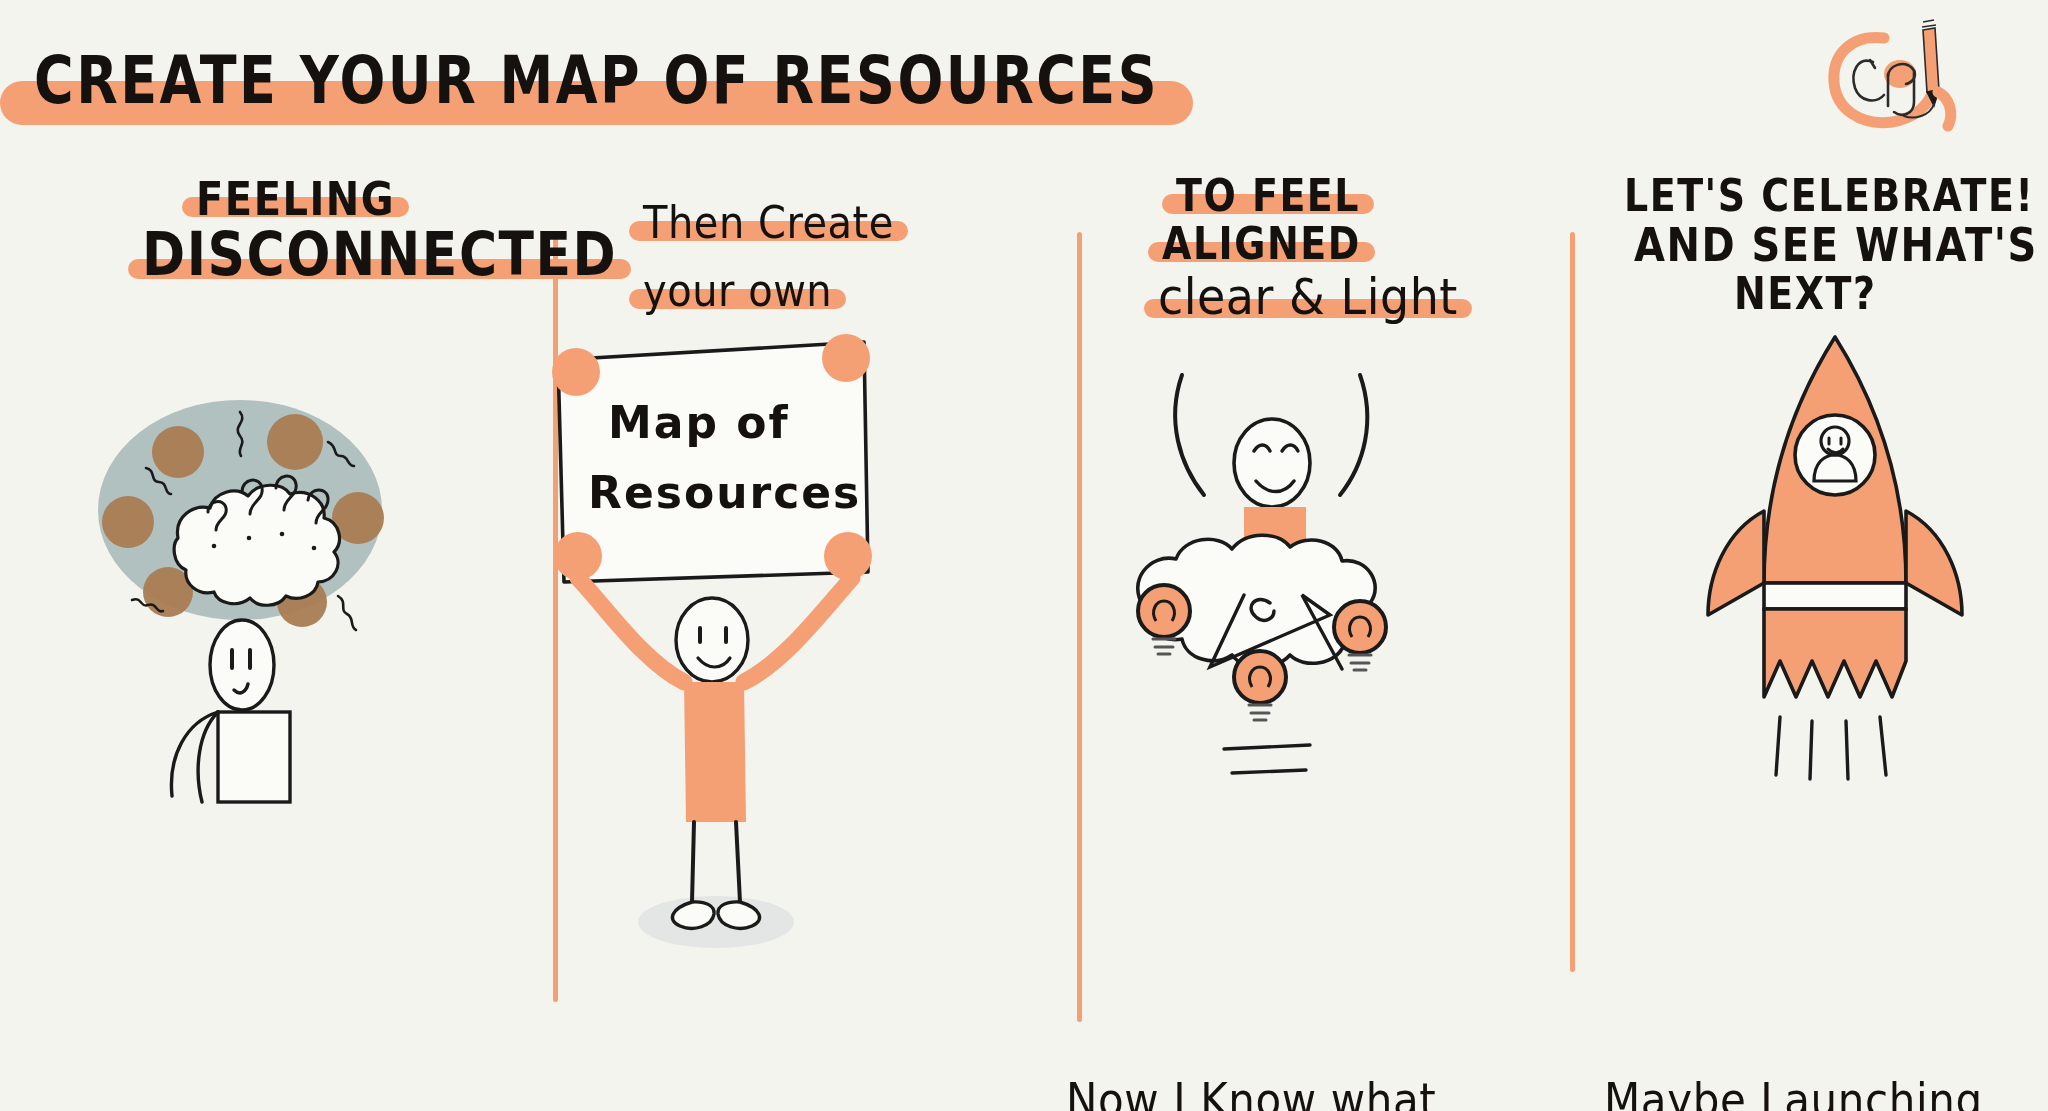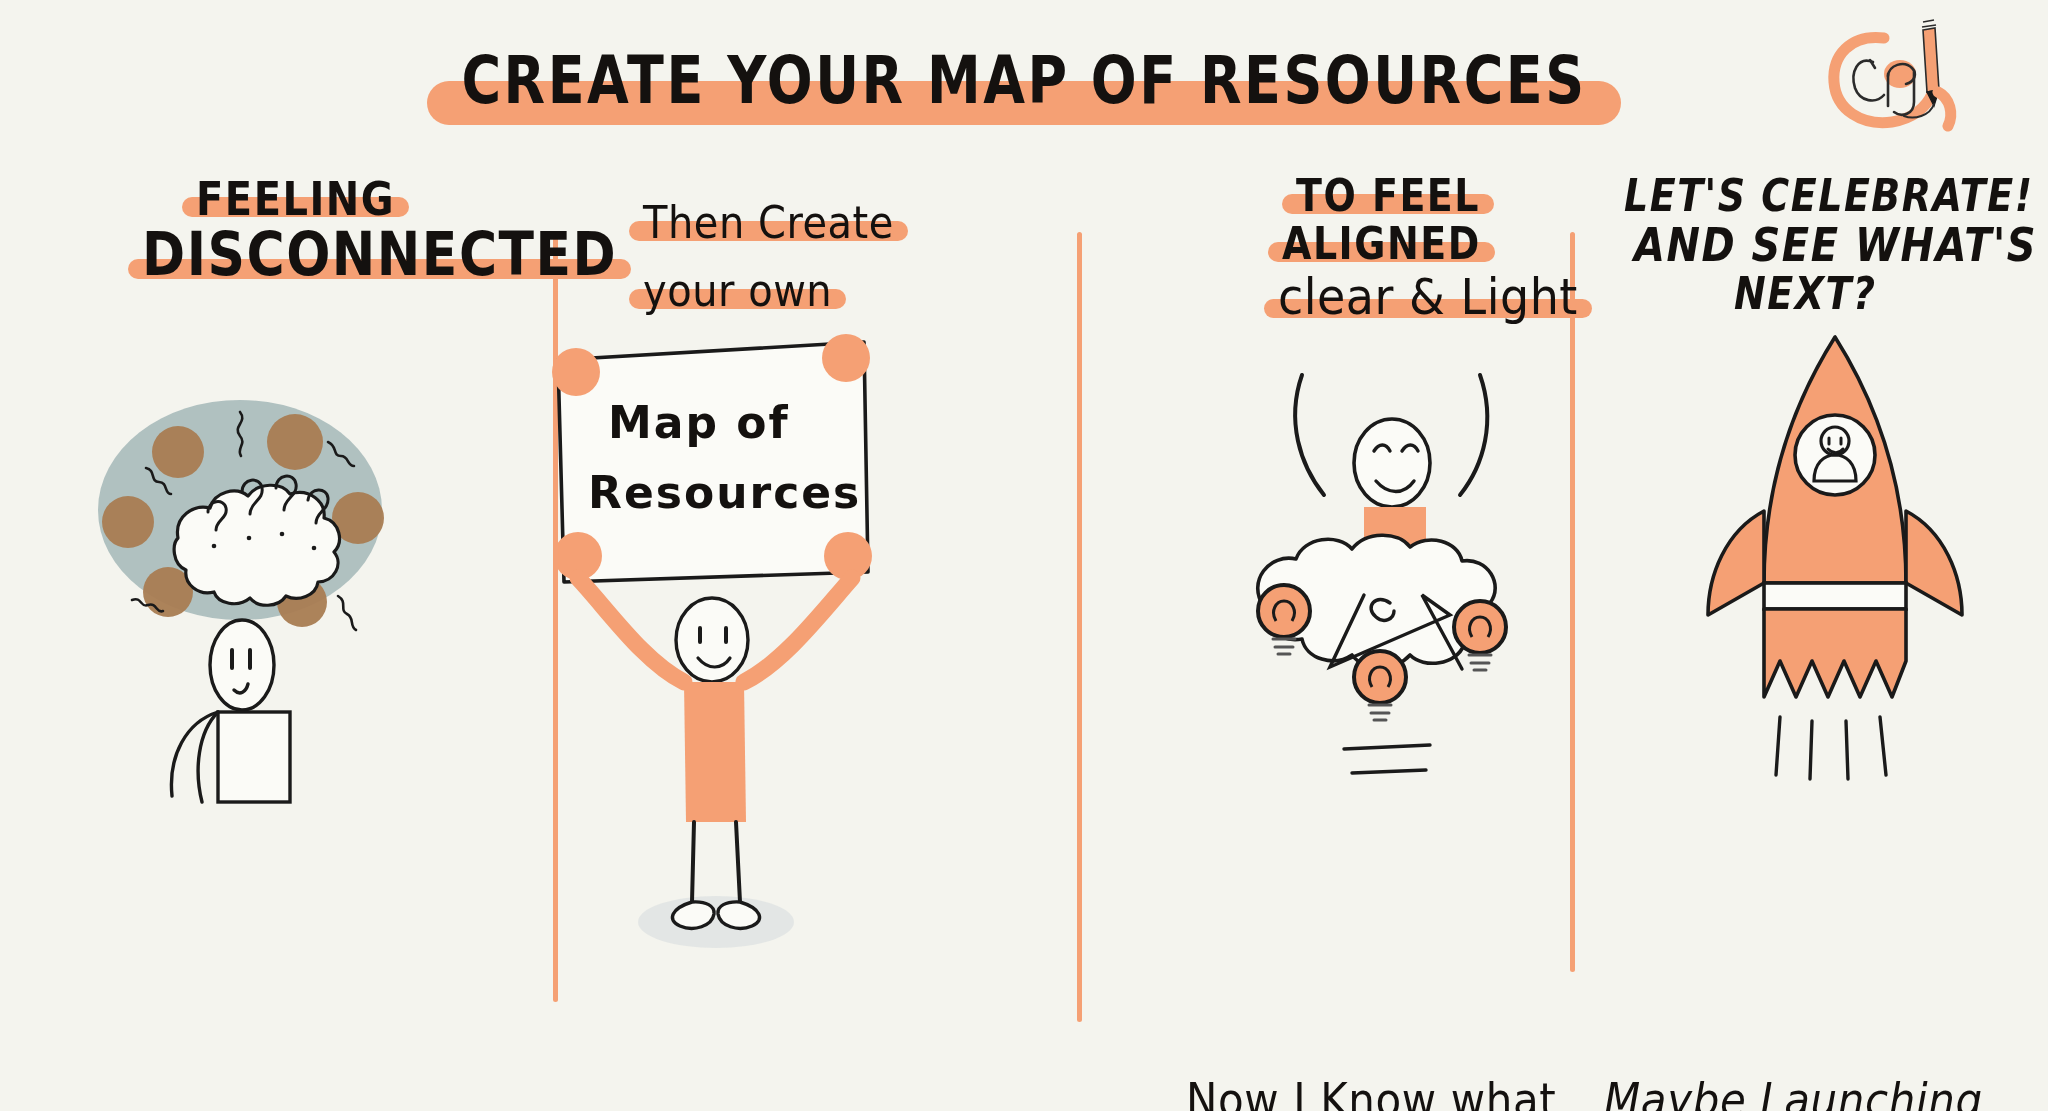--- a/index.html
+++ b/index.html
@@ -20,21 +20,20 @@
     inset: 0;
     background: #f4f4ee;
   }
 
   
   .title-wrap {
     position: absolute;
     left: 0; right: 0;
     top: 34px;
     display: flex;
-    justify-content: center;
     align-items: center;
     height: 96px;
   }
   .title-highlight {
     position: relative;
     display: inline-block;
     padding: 4px 34px 8px 34px;
   }
   .title-highlight::before {
     content: "";
@@ -92,22 +91,22 @@
   .divider.d2 { left: 1077px; height: 790px; top: 82px; }
   .divider.d3 { left: 1570px; height: 740px; top: 82px; }
 
   .panel {
     position: absolute;
     top: 0;
     height: 960px;
   }
   .p1 { left: 30px;   width: 510px; }
   .p2 { left: 551px;  width: 485px; }
-  .p3 { left: 1164px; width: 455px; }
-  .p4 { left: 1590px; width: 440px; font-style: italic; }
+  .p3 { left: 1044px; width: 455px; }
+  .p4 { left: 1590px; width: 440px; }
 
   
   .headline {
     position: absolute;
     top: 0;
   }
   .hl-line {
     position: relative;
     display: inline-block;
     white-space: nowrap;

